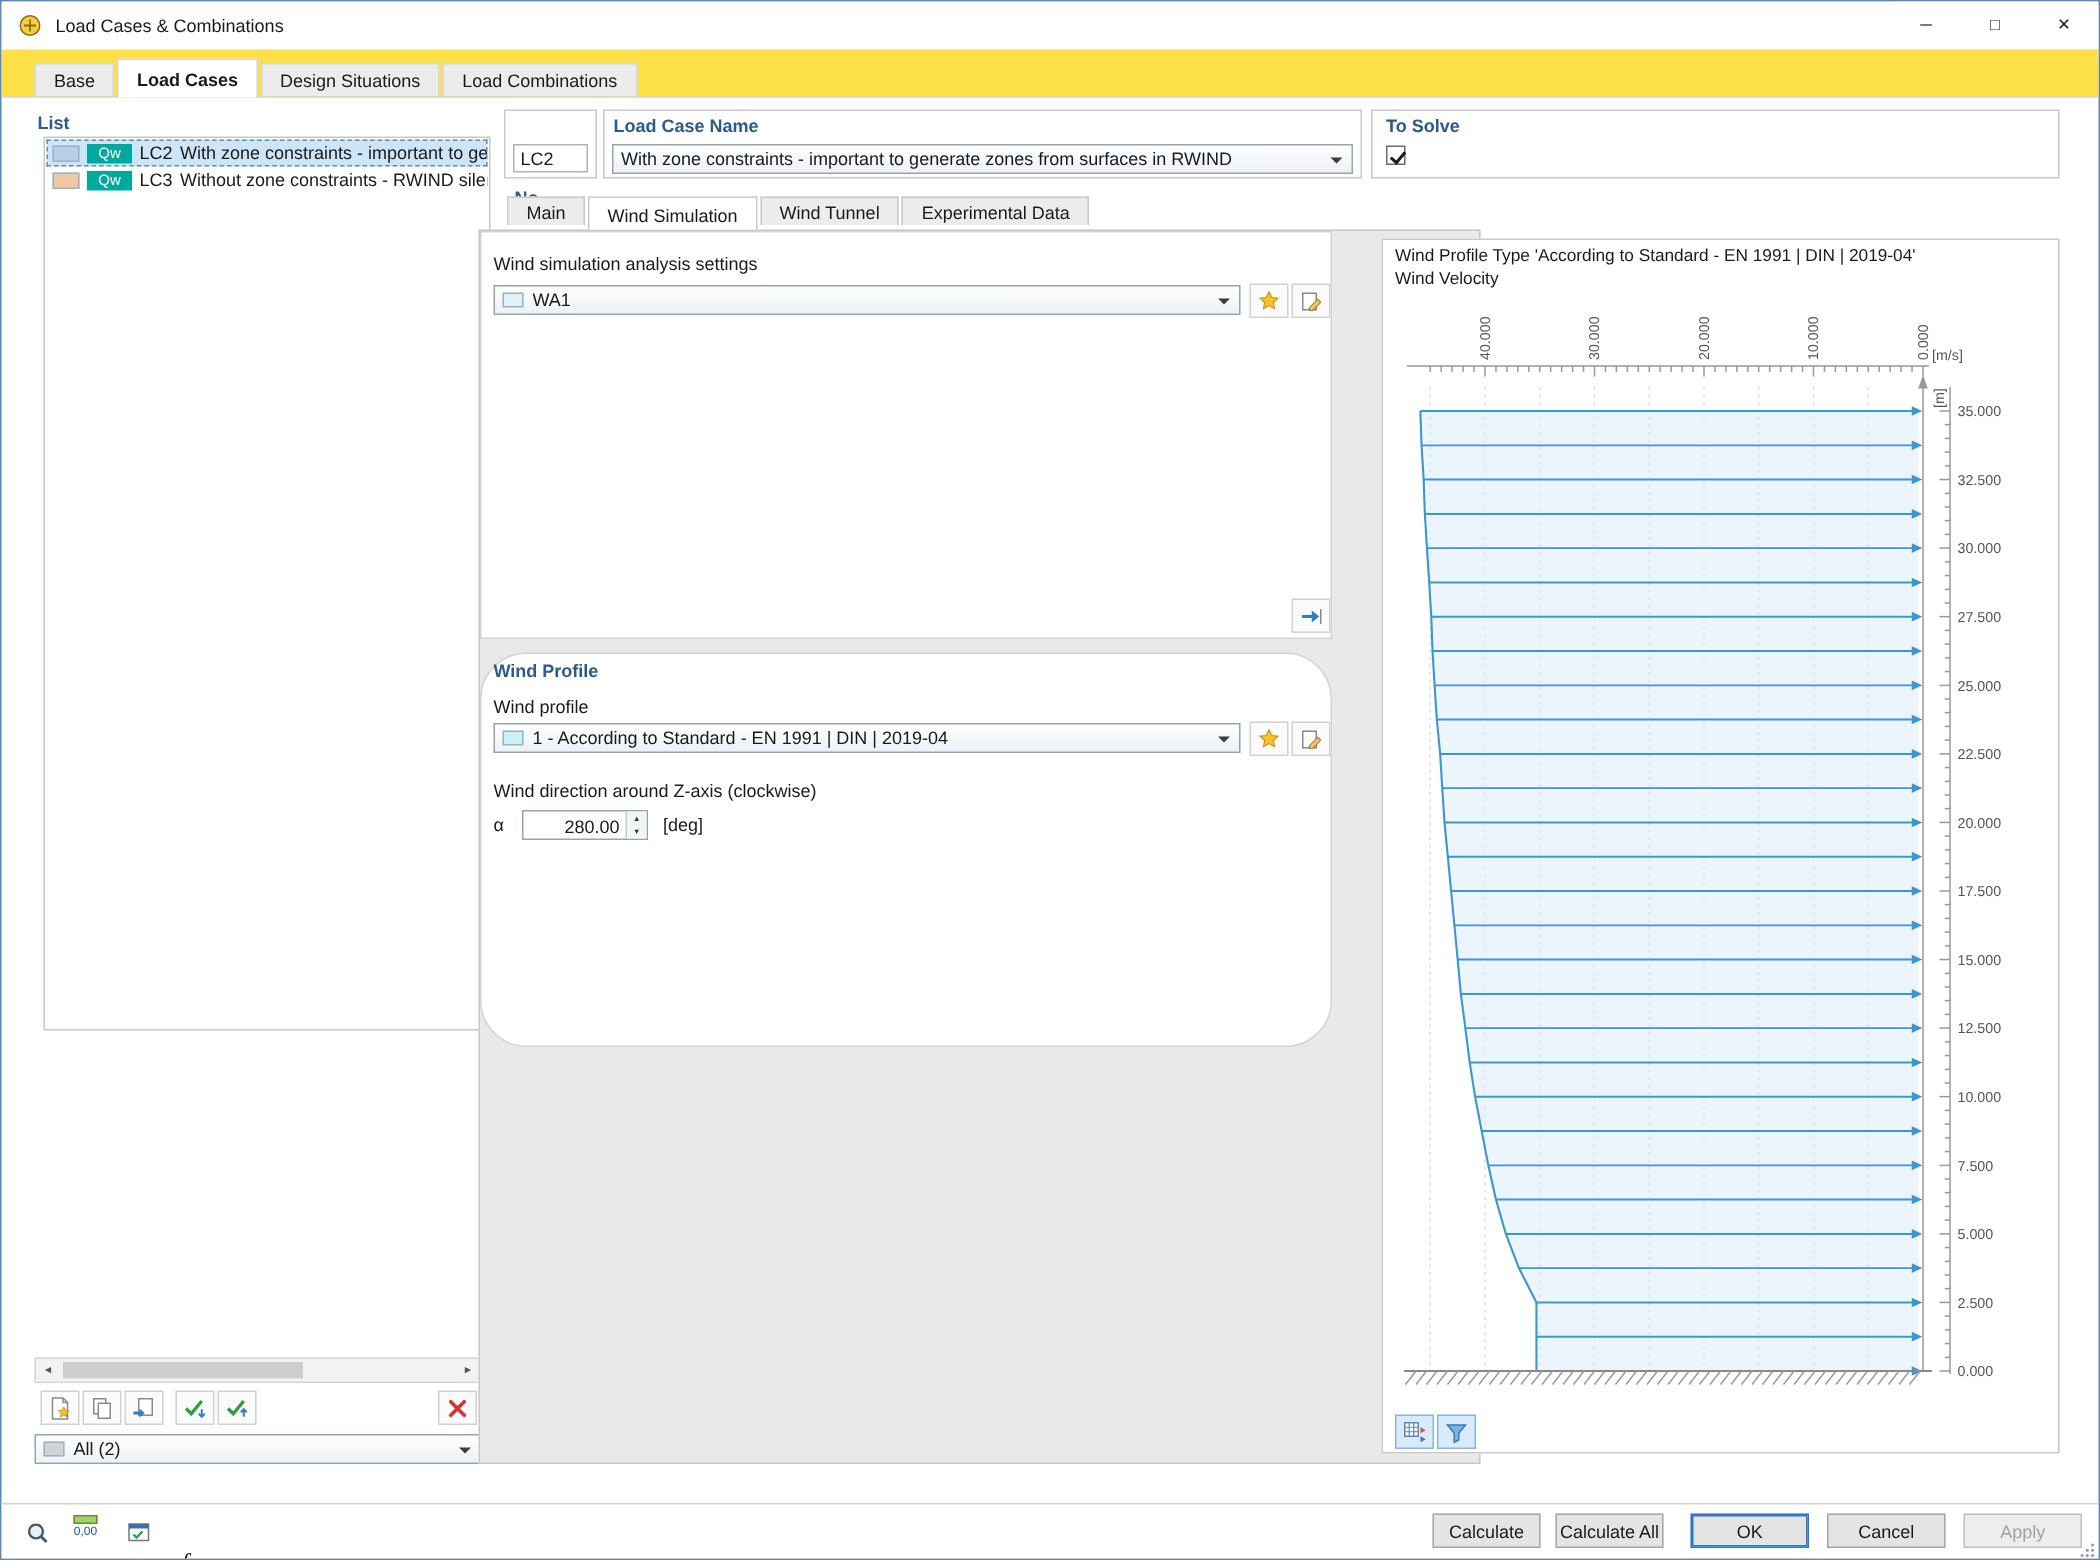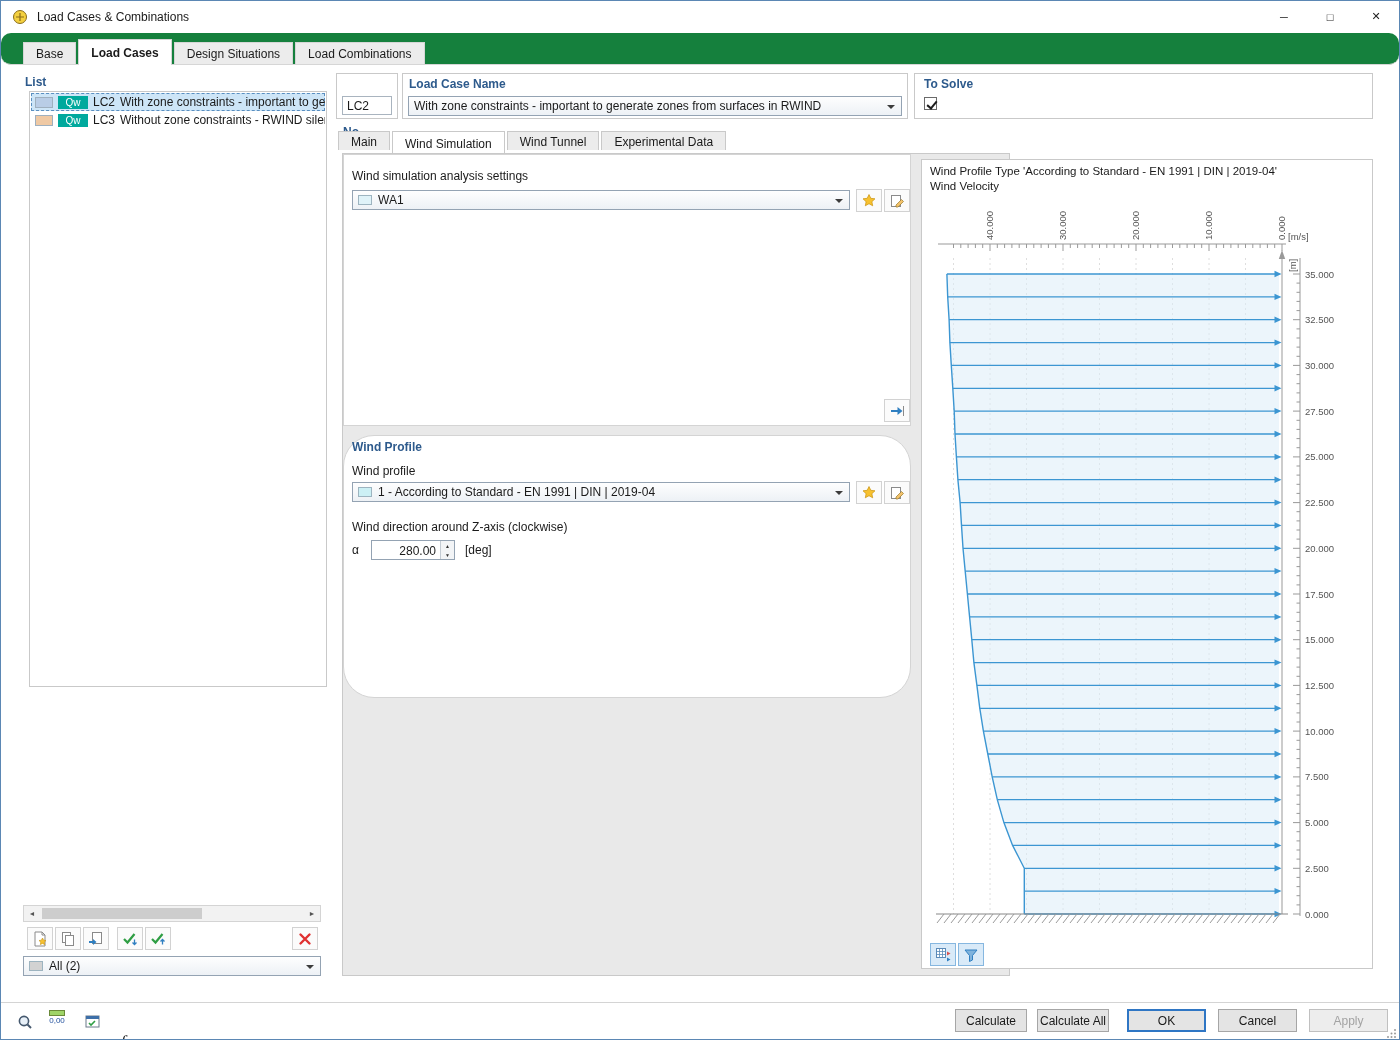--- a/index.html
+++ b/index.html
@@ -7,21 +7,21 @@
   .window{position:relative;width:1400px;height:1040px;background:#fff;border:1px solid #5b87b4;font-family:"Liberation Sans",sans-serif;font-size:12px;color:#1a1a1a;overflow:hidden;}
   .abs{position:absolute;}
   .lbl-blue{color:#2d5a8c;font-weight:bold;}
   .lbl-olive{color:#6e6e1e;font-weight:bold;}
   
   .titlebar{position:absolute;left:0;top:0;right:0;height:32px;background:#fff;display:flex;align-items:center;}
   .title-text{margin-left:8px;}
   .win-btns{position:absolute;right:0;top:0;display:flex;}
   .win-btn{width:46px;height:31px;display:flex;align-items:center;justify-content:center;font-size:11px;color:#222;background:#fff;border:none;padding:0;}
   
-  .tabstrip{position:absolute;left:0;top:32px;right:0;height:32px;background:#15803d;border-bottom:1px solid #d6d6d6;display:flex;align-items:flex-end;padding-left:22px;border-radius:10px;}
+  .tabstrip{position:absolute;left:0;top:32px;right:0;height:32px;background:#fde047;border-bottom:1px solid #d6d6d6;display:flex;align-items:flex-end;padding-left:22px;}
   .tab{border:1px solid #d6d6d6;border-bottom:none;background:#ececec;padding:4px 12px;height:22px;margin-right:2px;white-space:nowrap;}
   .tab.active{background:#fff;font-weight:bold;height:26px;padding-top:6px;margin-bottom:-1px;z-index:3;}
   
   .panel{position:absolute;background:#fff;border:1px solid #c9c9c9;}
   
   .listbox{position:absolute;background:#fff;border:1px solid #c9c9c9;overflow:hidden;}
   .lrow{position:absolute;left:1px;right:1px;height:18px;display:flex;align-items:center;gap:5px;padding-left:4px;white-space:nowrap;overflow:hidden;}
   .lrow.selected{background:#cde5f7;outline:1px dashed #5a8fc0;outline-offset:-1px;}
   .sw{width:18px;height:11px;border:1px solid #9fb0bf;flex:none;}
   .badge{color:#fff;font-size:10px;width:30px;height:13px;line-height:13px;text-align:center;flex:none;}
@@ -178,21 +178,21 @@
     </div>
   </div>
 
   <div class="subtabs" style="left:337px;top:130px;">
     <div class="stab">Main</div>
     <div class="stab active">Wind Simulation</div>
     <div class="stab">Wind Tunnel</div>
     <div class="stab">Experimental Data</div>
   </div>
 
-  <div class="tabpage" style="left:341px;top:152px;width:668px;height:823px;">
+  <div class="tabpage" style="left:318px;top:152px;width:668px;height:823px;">
 
     <div class="section" style="left:0;top:0;width:568px;height:272px;">
       <span class="abs" style="left:8px;top:14px;">Wind simulation analysis settings</span>
       <div class="combo" style="left:8px;top:35px;width:498px;">
         <span class="csw" style="background: rgb(223, 242, 248);"></span>
         <span class="txt">WA1</span>
         <span class="arr"></span>
       </div>
       <button class="tool-btn" style="left:512px;top:34px;">
         <svg width="16" height="16" viewBox="0 0 16 16">

